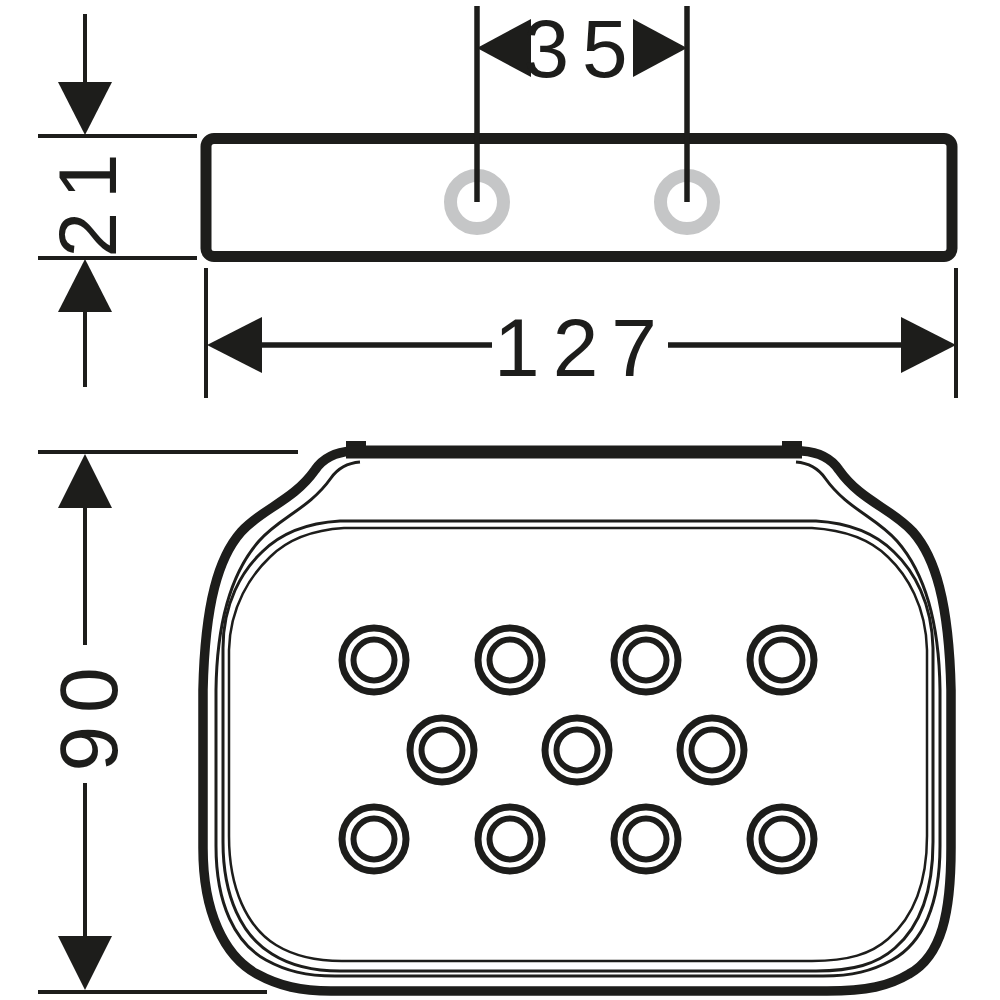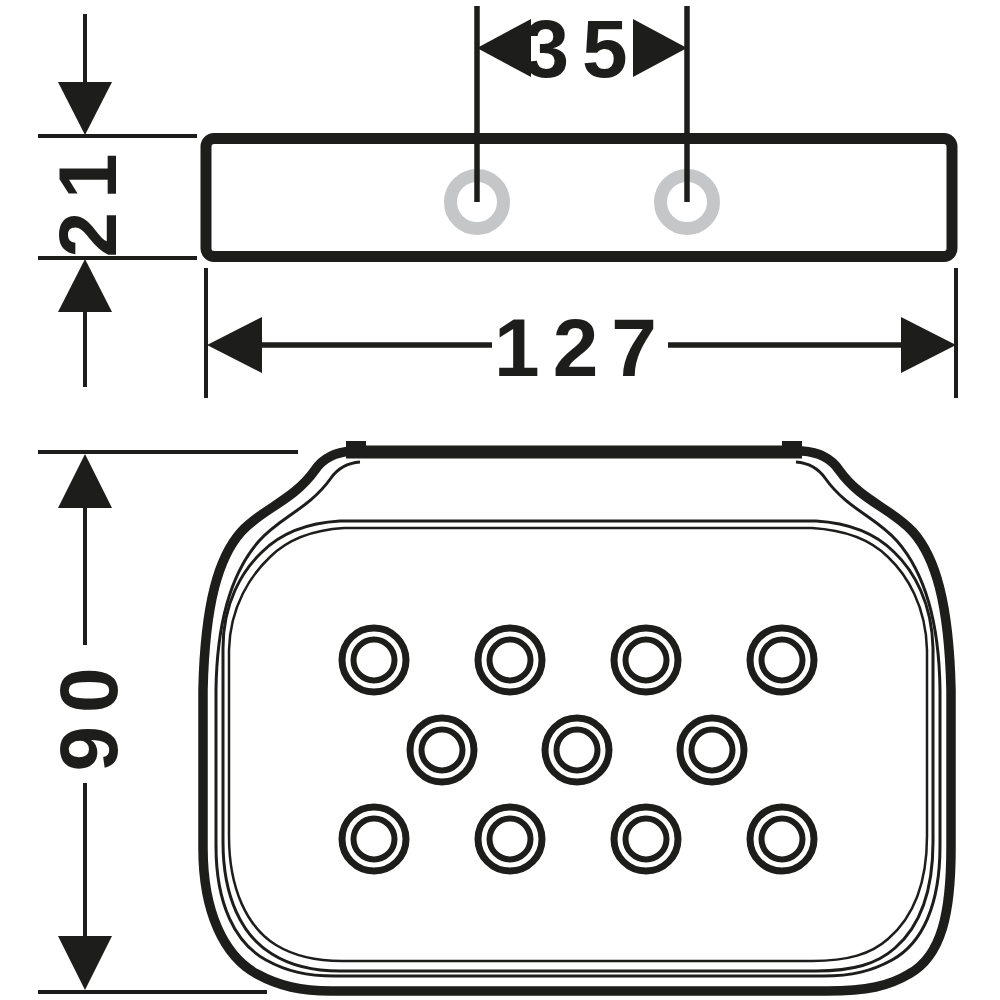--- a/index.html
+++ b/index.html
@@ -2,21 +2,21 @@
 <html style="--bg: #ffffff; --ink: #1d1d1b; --ring: #c5c6c7;"><head>
 <meta charset="utf-8">
 <style>
   html, body { margin: 0; padding: 0; }
   body {
     width: 1000px; height: 1000px;
     background: var(--bg, #ffffff);
     font-family: "Liberation Sans", sans-serif;
     overflow: hidden;
   }
-  .canvas { position: relative; width: 1000px; height: 1000px; font-weight: bold; }
+  .canvas { position: relative; width: 1000px; height: 1000px; }
   svg { display: block; }
 
   
   .ink   { stroke: var(--ink, #1d1d1b); fill: none; }
   .w2    { stroke-width: 2.5; }
   .w3    { stroke-width: 3; }
   .w4    { stroke-width: 4; }
   .w5    { stroke-width: 5.5; }
   .w9    { stroke-width: 9.5; }
   .w11   { stroke-width: 11; }

